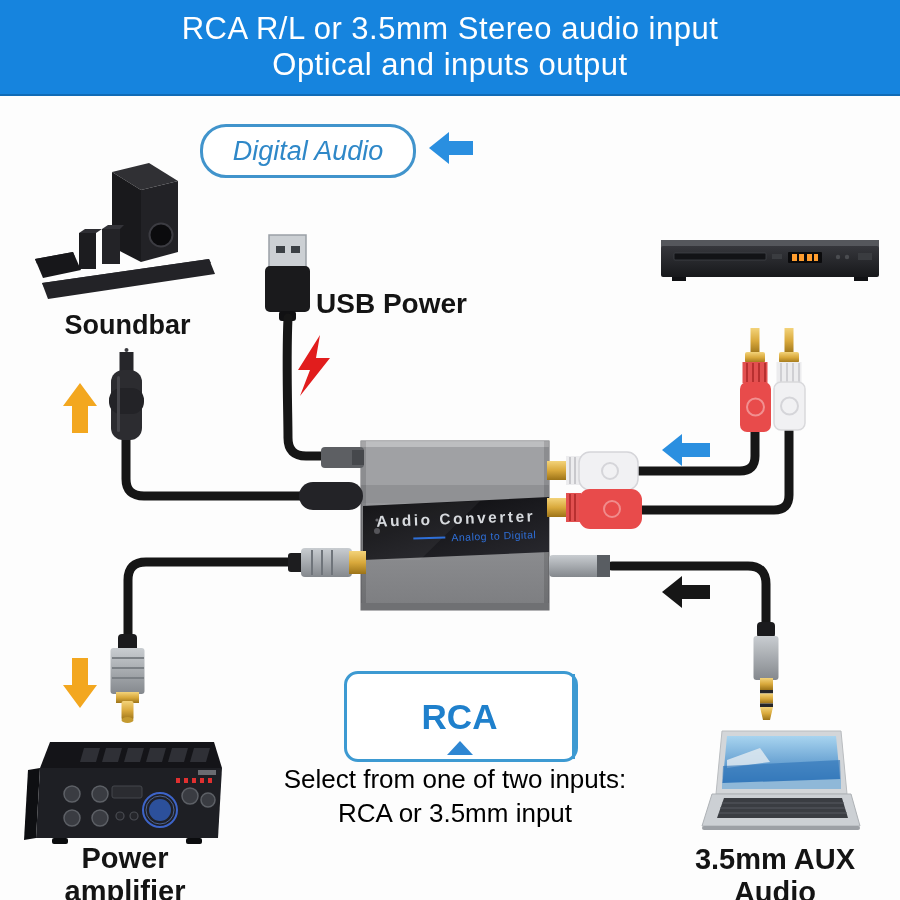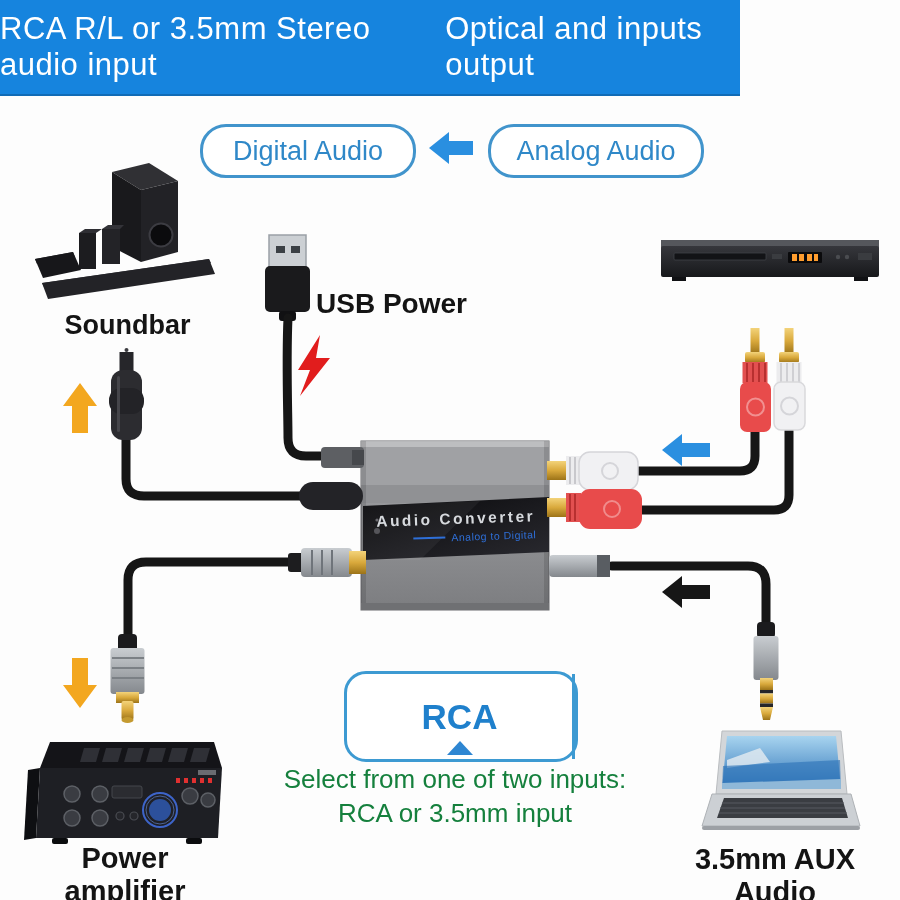--- a/index.html
+++ b/index.html
@@ -1,72 +1,69 @@
 <!DOCTYPE html>
 <html style="--banner: #1684de; --pill-blue: #2f88c8; --arrow-blue: #2a8fe0; --arrow-orange: #f3a71f; --arrow-black: #161616; --bolt-red: #e11d1d; --rca-red: #e84b4b; --rca-white: #f1f1f3; --gold: #d9a93c;"><head>
 <meta charset="utf-8">
 <style>
   html,body{margin:0;padding:0;background:#fff;}
   .canvas{position:relative;width:900px;height:900px;background:#fdfdfd;overflow:hidden;
           font-family:"Liberation Sans",sans-serif;}
   
-  .banner{position:absolute;left:0;top:0;width:740px;height:94px;background:var(--banner,#1684de);
-          display:flex;flex-direction:row;align-items:center;justify-content:center;
+  .banner{position:absolute;left:0;top:0;width:900px;height:94px;background:var(--banner,#1684de);
+          display:flex;flex-direction:column;align-items:center;justify-content:center;
           color:#fff;z-index:3;border-bottom:2px solid rgba(10,60,110,.35);}
   .banner div{font-size:31px;line-height:36px;letter-spacing:.5px;}
   
   .pill{position:absolute;top:124px;width:210px;height:48px;border:3px solid #4194cc;
         border-radius:26px;background:#fff;display:flex;align-items:center;justify-content:center;
-        color:var(--pill-blue,#2f88c8);font-size:27px;z-index:3;}
+        color:var(--pill-blue,#2f88c8);font-size:27px;z-index:3;font-style:italic;}
   
   svg.art{position:absolute;left:0;top:0;z-index:1;}
   
   .lbl{position:absolute;font-weight:bold;color:#141414;z-index:3;text-align:center;}
   #lbl-soundbar{left:40px;top:310px;width:175px;font-size:27px;}
   #lbl-usb{left:316px;top:288px;width:200px;font-size:28px;text-align:left;}
   #lbl-rca-src{left:680px;top:282px;width:180px;font-size:28px;}
   #lbl-amp{left:20px;top:842px;width:210px;font-size:29px;}
   #lbl-aux{left:652px;top:843px;width:246px;font-size:29px;}
   
   .conv-text{position:absolute;left:366px;top:500px;width:180px;height:56px;z-index:3;
              transform:rotate(-2deg);}
   .conv-title{margin-top:10px;text-align:center;font-size:15.5px;font-weight:bold;
               letter-spacing:2.5px;color:#d6d9dd;}
   .conv-sub{margin-top:3px;display:flex;align-items:center;justify-content:flex-end;
             gap:6px;padding-right:10px;}
   .conv-dash{width:32px;height:2px;background:#2e6fd8;}
   .conv-subtext{font-size:10.5px;color:#2e6fd8;letter-spacing:.5px;}
   
   .selector{position:absolute;left:344px;top:671px;width:228px;height:85px;z-index:3;
-            border:3px solid #3d9ad2;border-radius:22px;background:#fff;display:flex;}
+            border:3px solid #3d9ad2;border-radius:14px;background:#fff;display:flex;}
   .sel-cell{flex:1;display:flex;align-items:center;justify-content:center;position:relative;
             font-weight:bold;font-size:35px;}
   .sel-left{border-right:3px solid #3d9ad2;color:#1f80cc;}
   .sel-right{color:#151515;}
   .sel-tri{position:absolute;bottom:4px;left:50%;margin-left:-13px;width:0;height:0;
            border-left:13px solid transparent;border-right:13px solid transparent;
            border-bottom:14px solid #2e86d2;}
   .caption{position:absolute;left:255px;top:762px;width:400px;z-index:3;text-align:center;
-           color:#15803d;font-size:26px;line-height:34px;}
+           color:#000000;font-size:26px;line-height:34px;}
 </style>
 </head>
 <body>
 
 <div class="canvas">
 
   <div class="banner">
     <div>RCA R/L or 3.5mm Stereo audio input</div>
     <div>Optical and inputs output</div>
   </div>
 
   <div class="pill" style="left:200px;">
     <span>Digital Audio</span>
-  </div>
-  <div class="pill" style="left:488px;">
-    <span>Analog Audio</span>
   </div>
 
   <svg class="art" width="900" height="900" viewBox="0 0 900 900">
     <defs>
       <linearGradient id="gold" x1="0" y1="0" x2="0" y2="1">
         <stop offset="0" stop-color="#f3d37a"></stop>
           <stop offset="0.5" stop-color="#d9a93c"></stop>
           <stop offset="1" stop-color="#9c7318"></stop>
       </linearGradient>
       <linearGradient id="metal" x1="0" y1="0" x2="0" y2="1">

